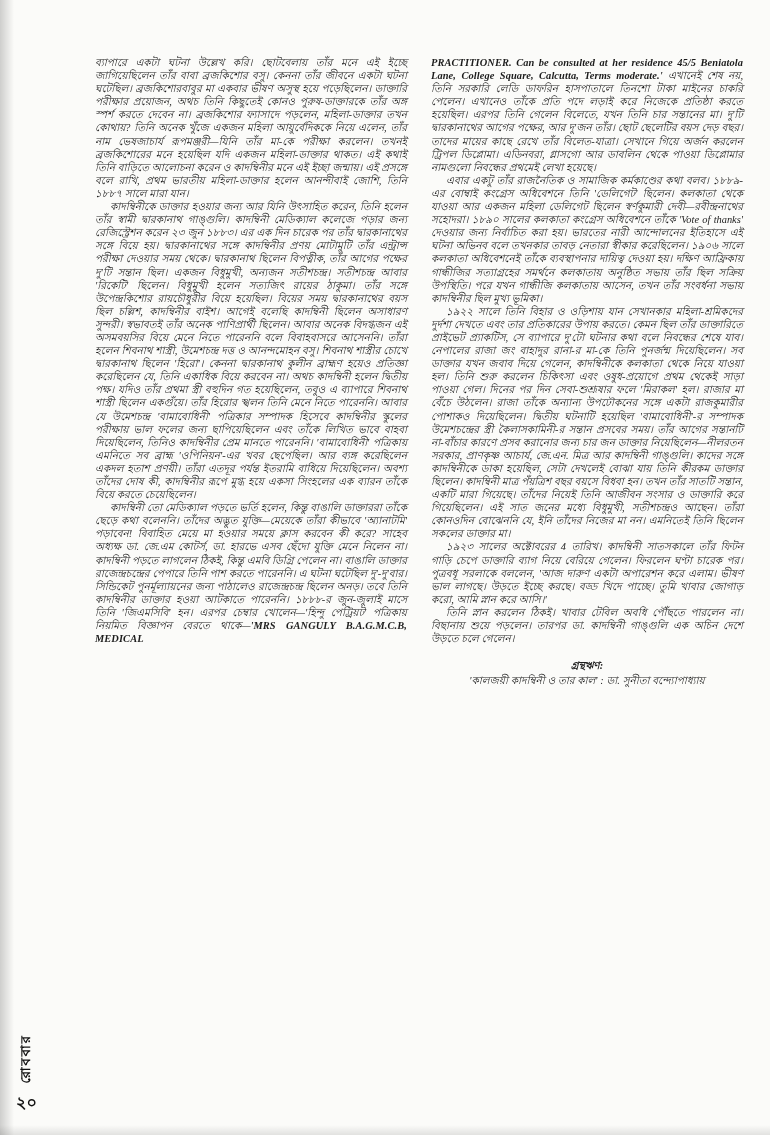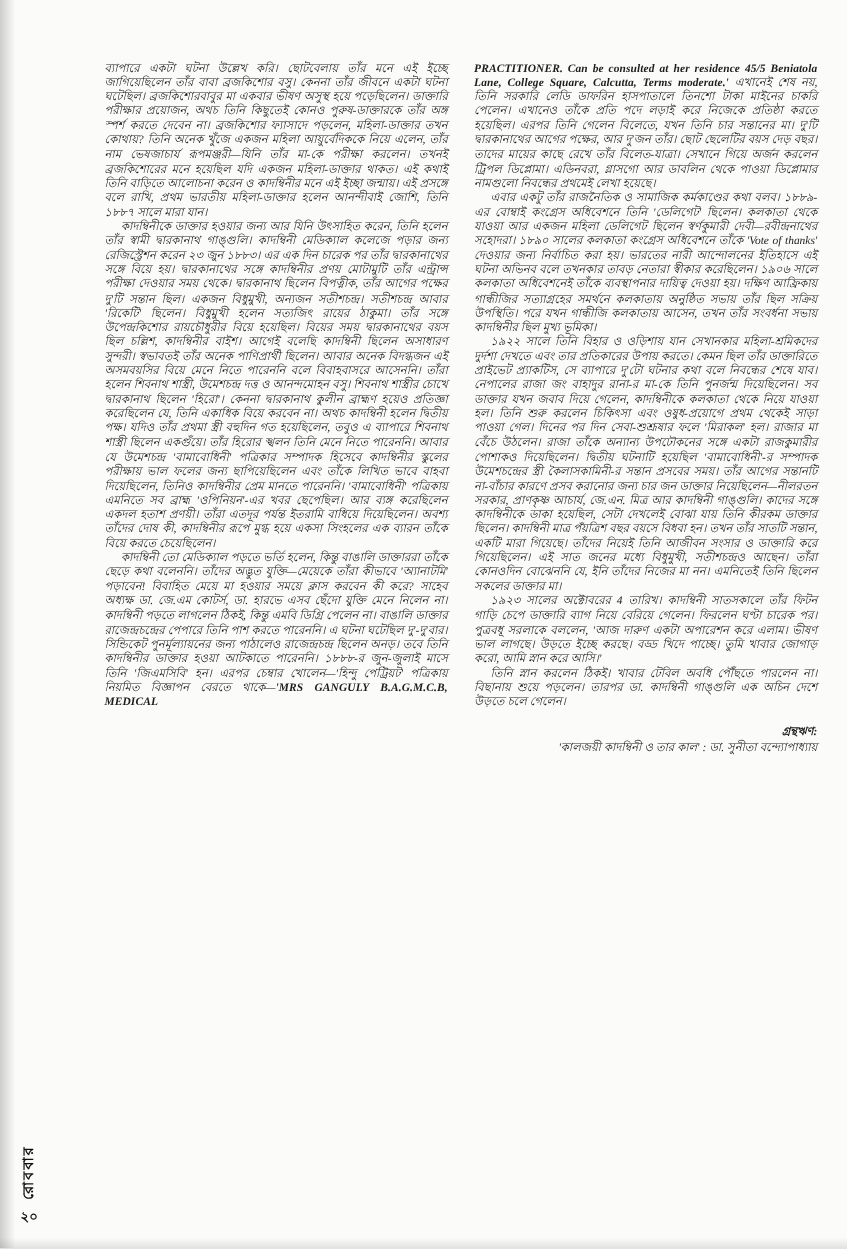--- a/index.html
+++ b/index.html
@@ -42,21 +42,21 @@
   }
   .spine-title {
     writing-mode: vertical-rl;
     transform: rotate(180deg);
     font-size: 13px;
     font-weight: bold;
     letter-spacing: 2px;
     color: #111;
   }
   .page-number {
-    font-size: 12px;
+    font-size: 16px;
     font-weight: bold;
     color: #111;
   }
   .content {
     position: absolute;
     left: 95px;
     top: 56px;
     width: 648px;
     height: 1040px;
     display: flex;
@@ -86,21 +86,21 @@
     font-size: 10px;
     line-height: 14px;
   }
   .ack .ack-heading {
     font-weight: bold;
     text-indent: 0;
     margin-bottom: 2px;
   }
   .ack p {
     text-indent: 0;
-    text-align: right;
+    text-align: center;
   }
 </style>
 </head>
 <body>
 
 <div class="page">
 
   <div class="spine">
     <div class="spine-title">রোববার</div>
     <div class="page-number">২০</div>

